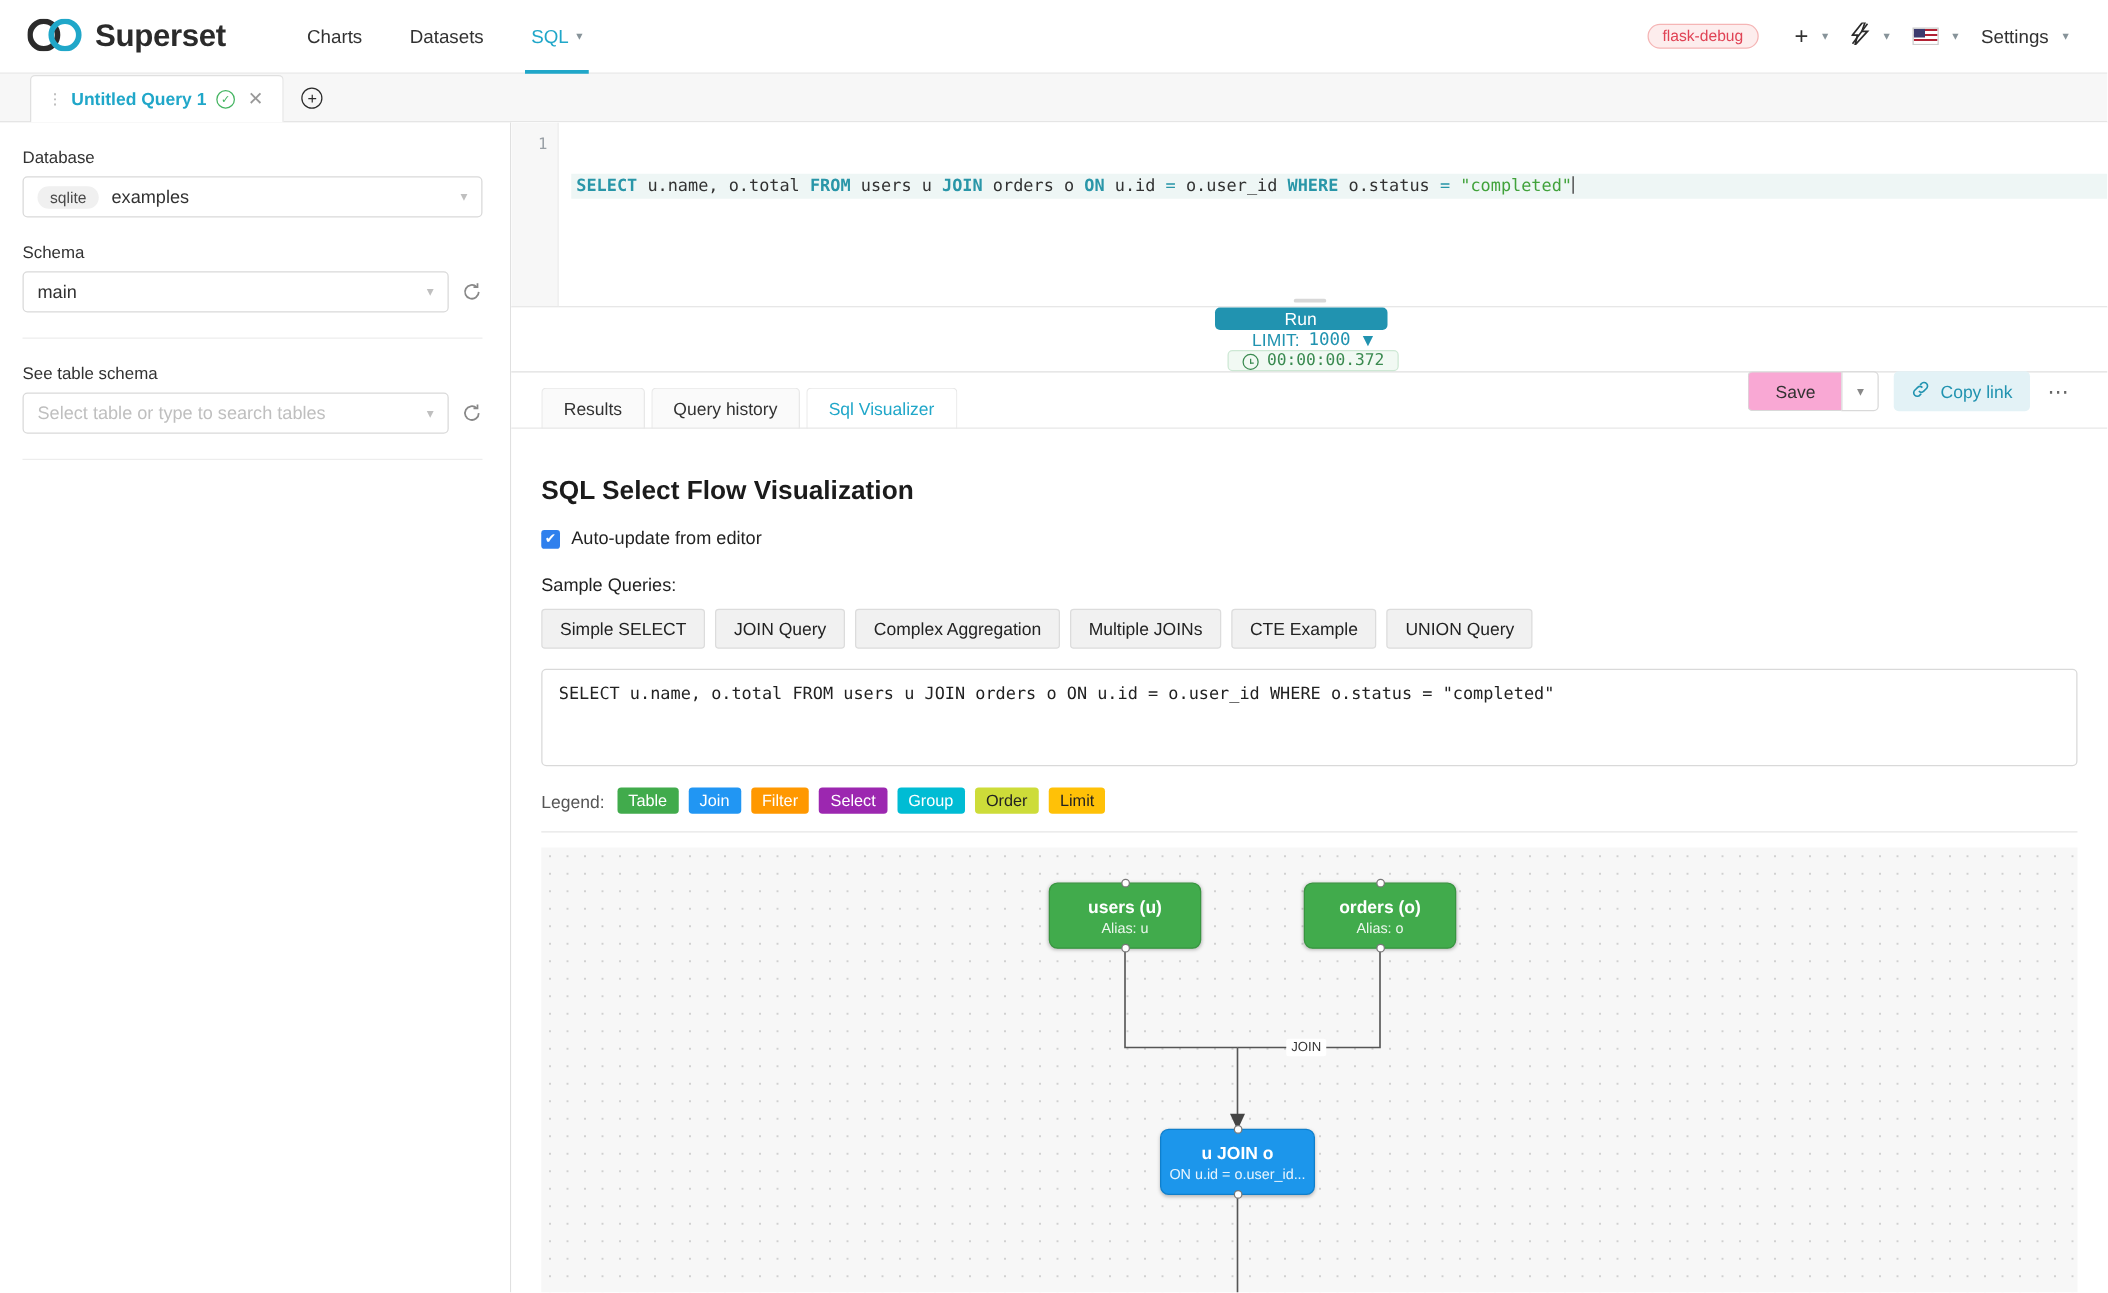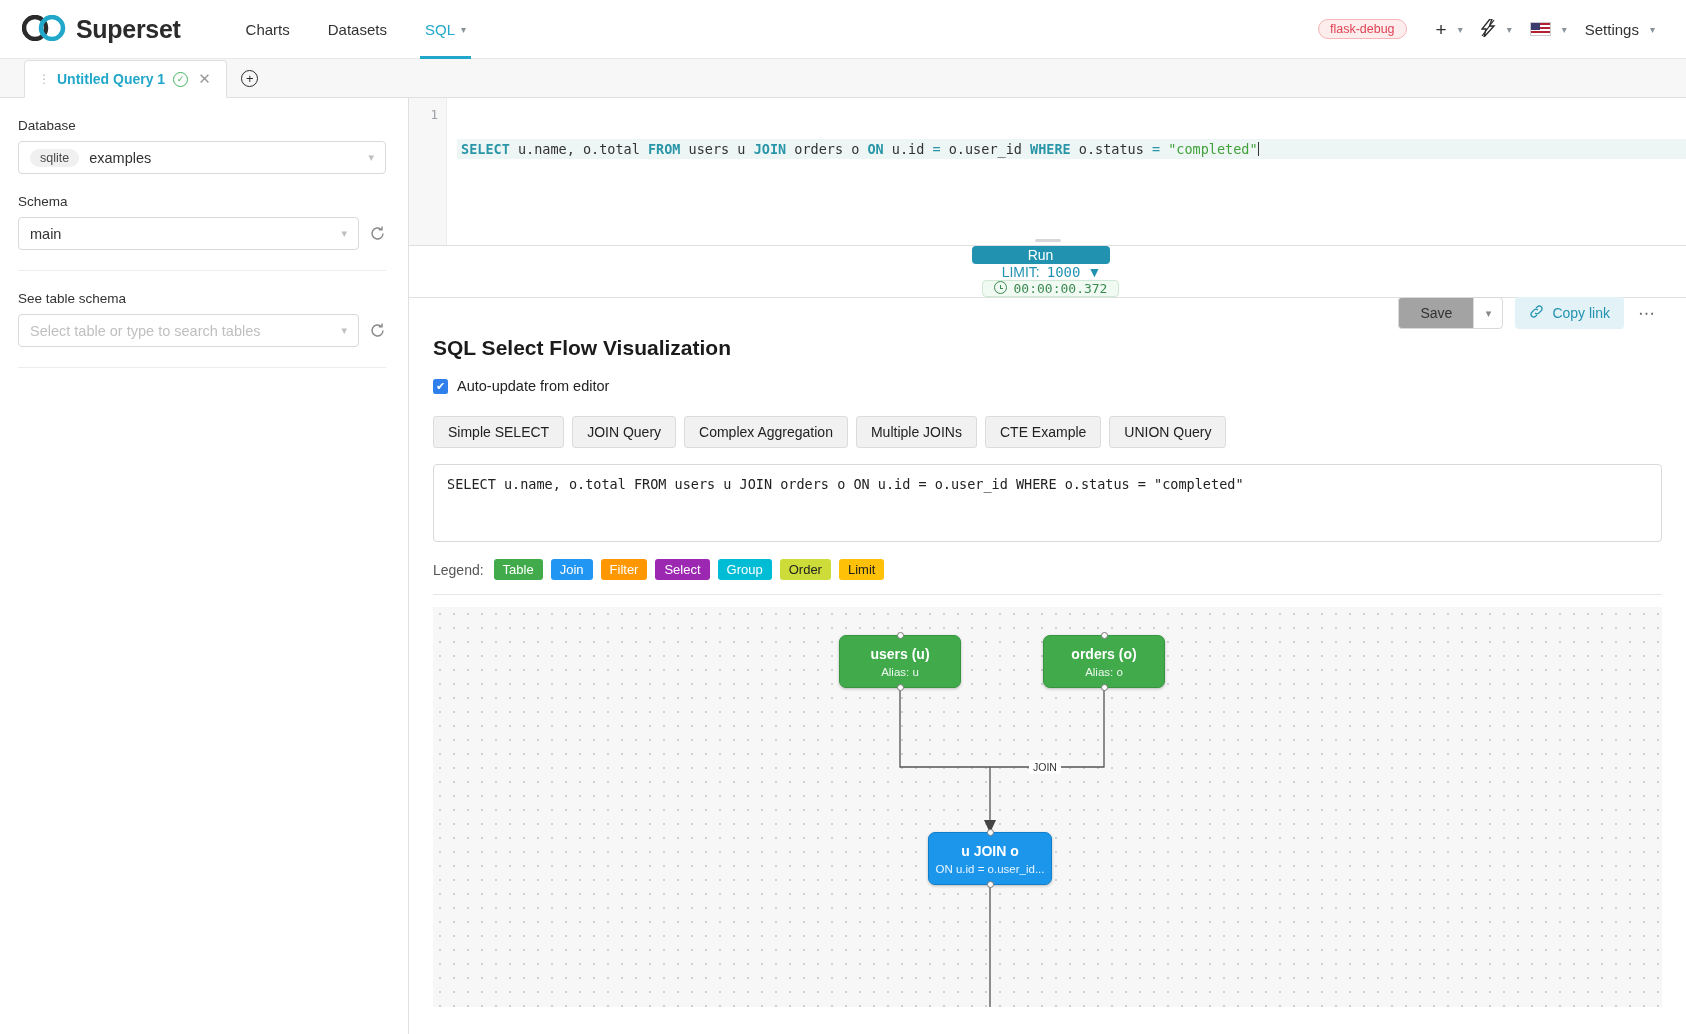--- a/index.html
+++ b/index.html
@@ -129,32 +129,32 @@
   .run-btn {
     width:138px; height:32px; background:#2193b0; color:#fff; border:none; border-radius:4px;
     font-size:14px; cursor:pointer; font-family:inherit;
   }
   .limit {
     margin-left:22px; color:#2193b0; font-size:14px; display:flex; align-items:center; gap:7px; cursor:pointer;
   }
   .limit .num { font-family:"DejaVu Sans Mono", monospace; }
   .timer {
     margin-left:20px; border:1px solid #cde8d4; background:#f1f9f3; color:#3a8a50;
-    border-radius:4px; height:27px; display:flex; align-items:flex-start; gap:7px;
+    border-radius:4px; height:27px; display:flex; align-items:flex-end; gap:7px;
     padding:0 11px; font-family:"DejaVu Sans Mono", monospace; font-size:13px;
   }
   .clock {
     width:13px; height:13px; border:1.4px solid #3a8a50; border-radius:50%; position:relative;
   }
   .clock:before { content:""; position:absolute; left:5px; top:2.5px; width:1.2px; height:4px; background:#3a8a50; }
   .clock:after { content:""; position:absolute; left:5px; top:6px; width:3.5px; height:1.2px; background:#3a8a50; }
   .tb-right { margin-left:auto; display:flex; align-items:center; gap:0; }
   .save-group { display:flex; }
   .save-btn {
-    height:32px; border:1px solid #d9d9d9; border-right:none; border-radius:4px 0 0 4px; background:#a3a3a3;
+    height:32px; border:1px solid #d9d9d9; border-right:none; border-radius:4px 0 0 4px; background:#f9a8d4;
     padding:0 21px; font-size:14px; cursor:pointer; font-family:inherit; color:#323232;
   }
   .save-caret {
     height:32px; width:30px; border:1px solid #d9d9d9; border-radius:0 4px 4px 0; background:#fff;
     display:flex; align-items:center; justify-content:center; color:#888; font-size:11px; cursor:pointer;
   }
   .copy-link {
     margin-left:12px; height:32px; background:#e3f2f6; color:#2193b0; border-radius:4px;
     display:flex; align-items:center; gap:8px; padding:0 14px; font-size:14px; cursor:pointer;
   }
@@ -384,32 +384,44 @@
                 <path d="M6.5 9.5a3 3 0 0 0 4.2 0l2-2a3 3 0 1 0-4.2-4.2l-1 1" fill="none" stroke="#2193b0" stroke-width="1.4"></path>
                 <path d="M9.5 6.5a3 3 0 0 0-4.2 0l-2 2a3 3 0 1 0 4.2 4.2l1-1" fill="none" stroke="#2193b0" stroke-width="1.4"></path>
               </svg>
           </span>
           <span>Copy link</span>
         </div>
         <span class="kebab">⋯</span>
       </div>
     </div>
 
+    <div class="resulttabs">
+      <div class="rtab">
+        <span>Results</span>
+      </div>
+      <div class="rtab">
+        <span>Query history</span>
+      </div>
+      <div class="rtab active">
+        <span>Sql Visualizer</span>
+      </div>
+    </div>
     <div class="rtabs-underline"></div>
 
     <div class="viz">
       <div class="viz-title">SQL Select Flow Visualization</div>
 
       <div class="chk-row">
         <span class="chkbox">
           <span>✔</span>
         </span>
         <span class="chk-label">Auto-update from editor</span>
       </div>
 
+      <div class="sq-label">Sample Queries:</div>
       <div class="sq-row">
         <button class="sq-btn">Simple SELECT</button>
         <button class="sq-btn">JOIN Query</button>
         <button class="sq-btn">Complex Aggregation</button>
         <button class="sq-btn">Multiple JOINs</button>
         <button class="sq-btn">CTE Example</button>
         <button class="sq-btn">UNION Query</button>
       </div>
 
       <textarea class="sql-area" style="">SELECT u.name, o.total FROM users u JOIN orders o ON u.id = o.user_id WHERE o.status = "completed"</textarea>

